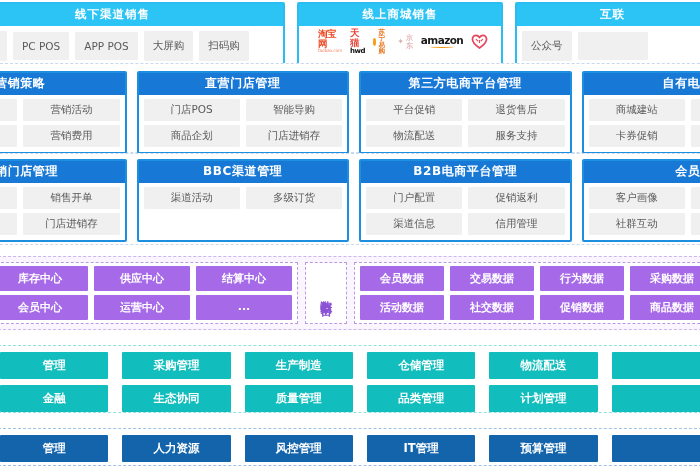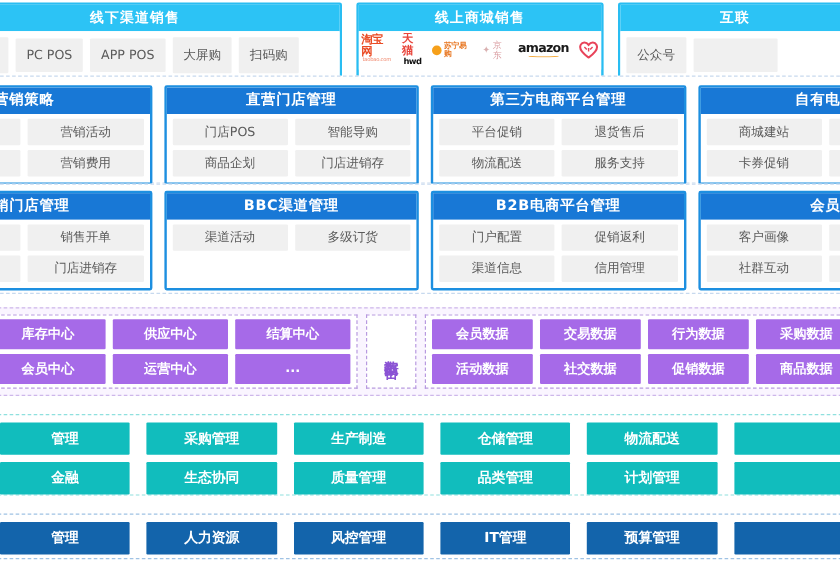--- a/index.html
+++ b/index.html
@@ -28,21 +28,21 @@
   .ch-body { background:#fff; padding:5px 5px; display:flex; gap:6px; align-items:center; }
   .chip {
     background:#f0f0f0; color:#5a5a5a;
     font-size:10.5px; text-align:center;
     padding:8px 9px; white-space:nowrap; border-radius:1px;
   }
   .w-offline { width:345px; }
   .w-online  { width:206px; }
   .w-inet    { width:195px; }
 
-  .logos { display:flex; align-items:center; gap:8px; padding:4px 2px; background:#fff; height:32px;}
+  .logos { display:flex; align-items:center; gap:8px; padding:4px 19px; background:#fff; height:32px;}
   .logo { display:flex; flex-direction:column; justify-content:center; align-items:center; line-height:1; }
   .lg-taobao .t1 { color:#ea4b24; font-size:9.5px; font-weight:bold; letter-spacing:-0.5px;}
   .lg-taobao .t2 { color:#f08a70; font-size:4.4px; letter-spacing:-0.2px; margin-top:1px;}
   .lg-tmall .t1 { color:#e8443a; font-size:9.5px; font-weight:bold; letter-spacing:-0.5px;}
   .lg-tmall .t2 { color:#111; font-size:7px; font-weight:bold; letter-spacing:-0.5px; margin-top:1px;}
   .lg-suning { flex-direction:row; gap:2px; }
   .lg-suning .dot { width:8px;height:8px;border-radius:50%;background:#f6a01a; }
   .lg-suning .t1 { color:#e87722; font-size:6.5px; font-weight:bold; letter-spacing:-0.3px;}
   .lg-jd { flex-direction:row; gap:2px; align-items:center;}
   .lg-jd .dog { color:#d9b0b0; font-size:8px; }

